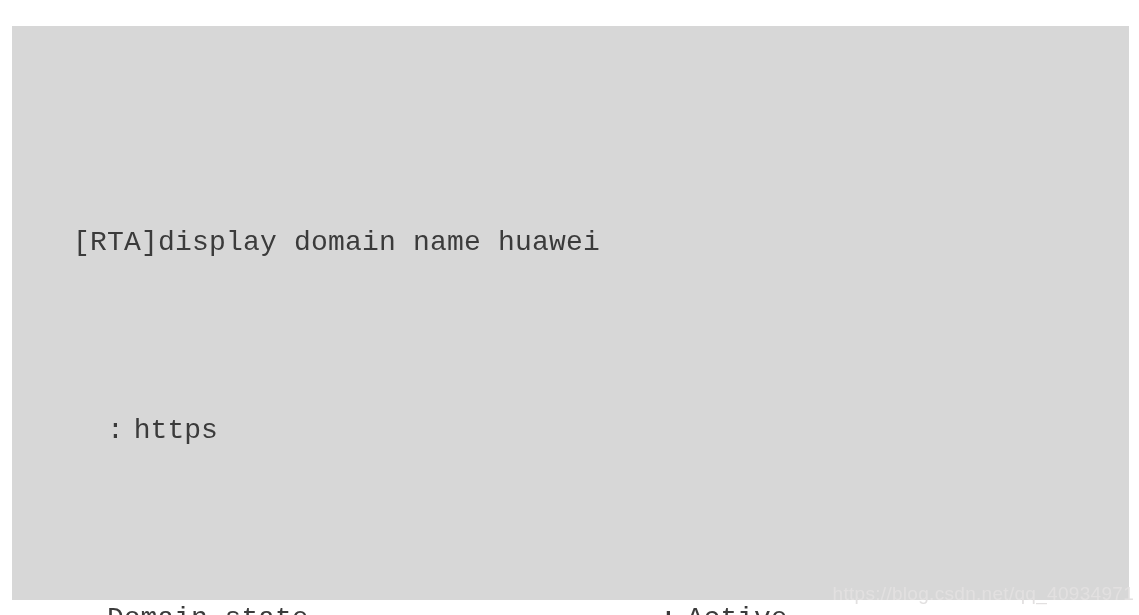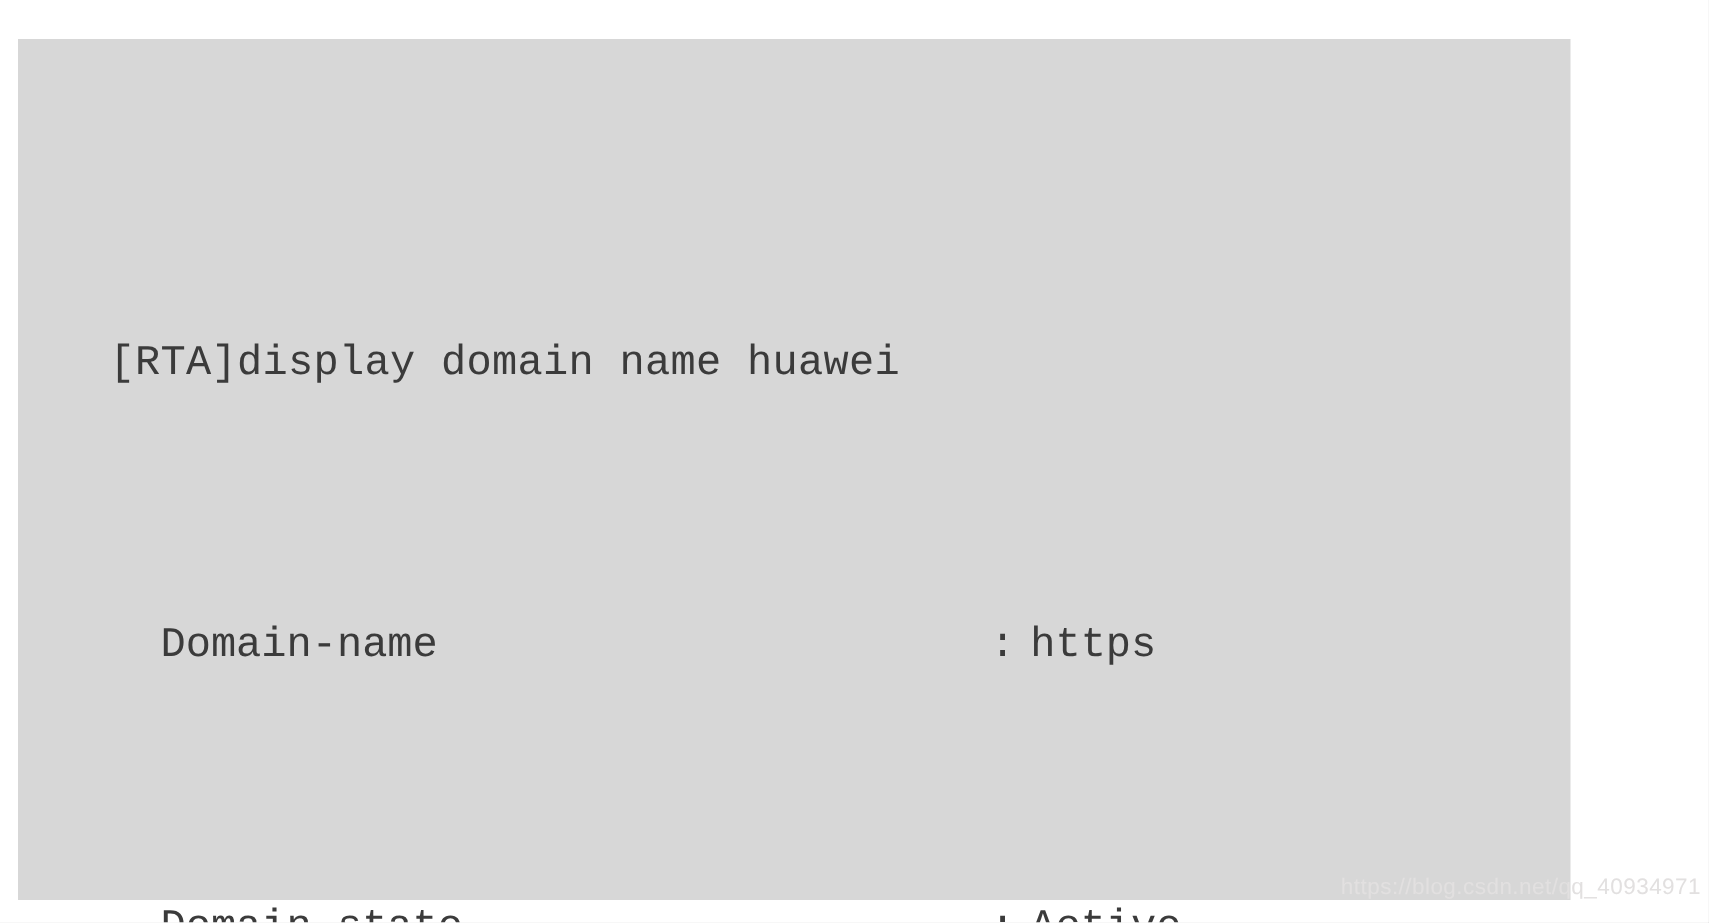--- a/index.html
+++ b/index.html
@@ -16,21 +16,21 @@
     width: 1139px;
     height: 615px;
     background: var(--page-background);
     overflow: hidden;
     font-family: "Liberation Mono", "DejaVu Sans Mono", monospace;
   }
   .terminal-panel {
     position: absolute;
     left: 12px;
     top: 26px;
-    width: 1035px;
+    width: 1117px;
     height: 574px;
     background: var(--panel-background);
   }
   .terminal-content {
     padding: 52px 0 0 61px;
     font-size: 28px;
     line-height: 47px;
     color: var(--text);
     white-space: pre;
   }
@@ -44,37 +44,37 @@
     width: 553px;
     flex: 0 0 553px;
   }
   .row .colon { flex: 0 0 auto; }
   .row .value { margin-left: 10px; }
   .watermark {
     position: absolute;
     top: 583px;
     right: 5px;
     font-family: "Liberation Sans", "DejaVu Sans", sans-serif;
-    font-size: 15px;
+    font-size: 19px;
     letter-spacing: 0.3px;
     color: var(--watermark);
     pointer-events: none;
   }
 </style>
 </head>
 <body>
 
 <div class="screen">
   <div class="terminal-panel">
     <div class="terminal-content">
 
       <div class="command-line">[RTA]display domain name huawei</div>
 
       <div class="row">
-        <span class="label">Domain-name</span><span class="colon">:</span><span class="value" data-style="normal">https</span>
+        <span class="colon">:</span><span class="value" data-style="normal">https</span>
       </div>
 
       <div class="row">
         <span class="label">Domain-state</span><span class="colon">:</span><span class="value" data-style="normal">Active</span>
       </div>
 
       
 
       
 

